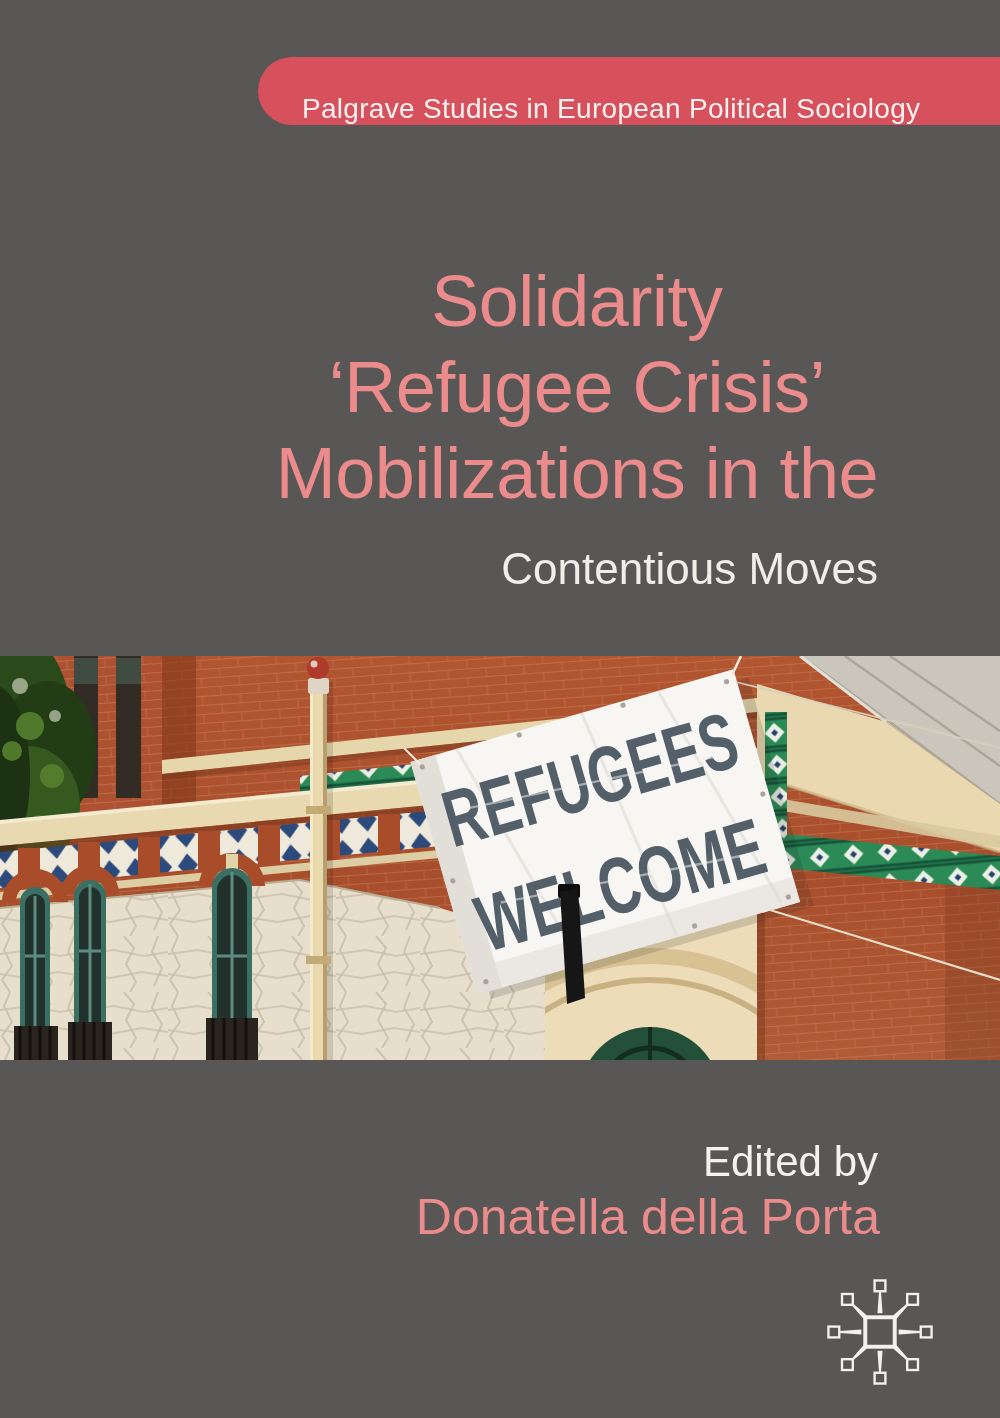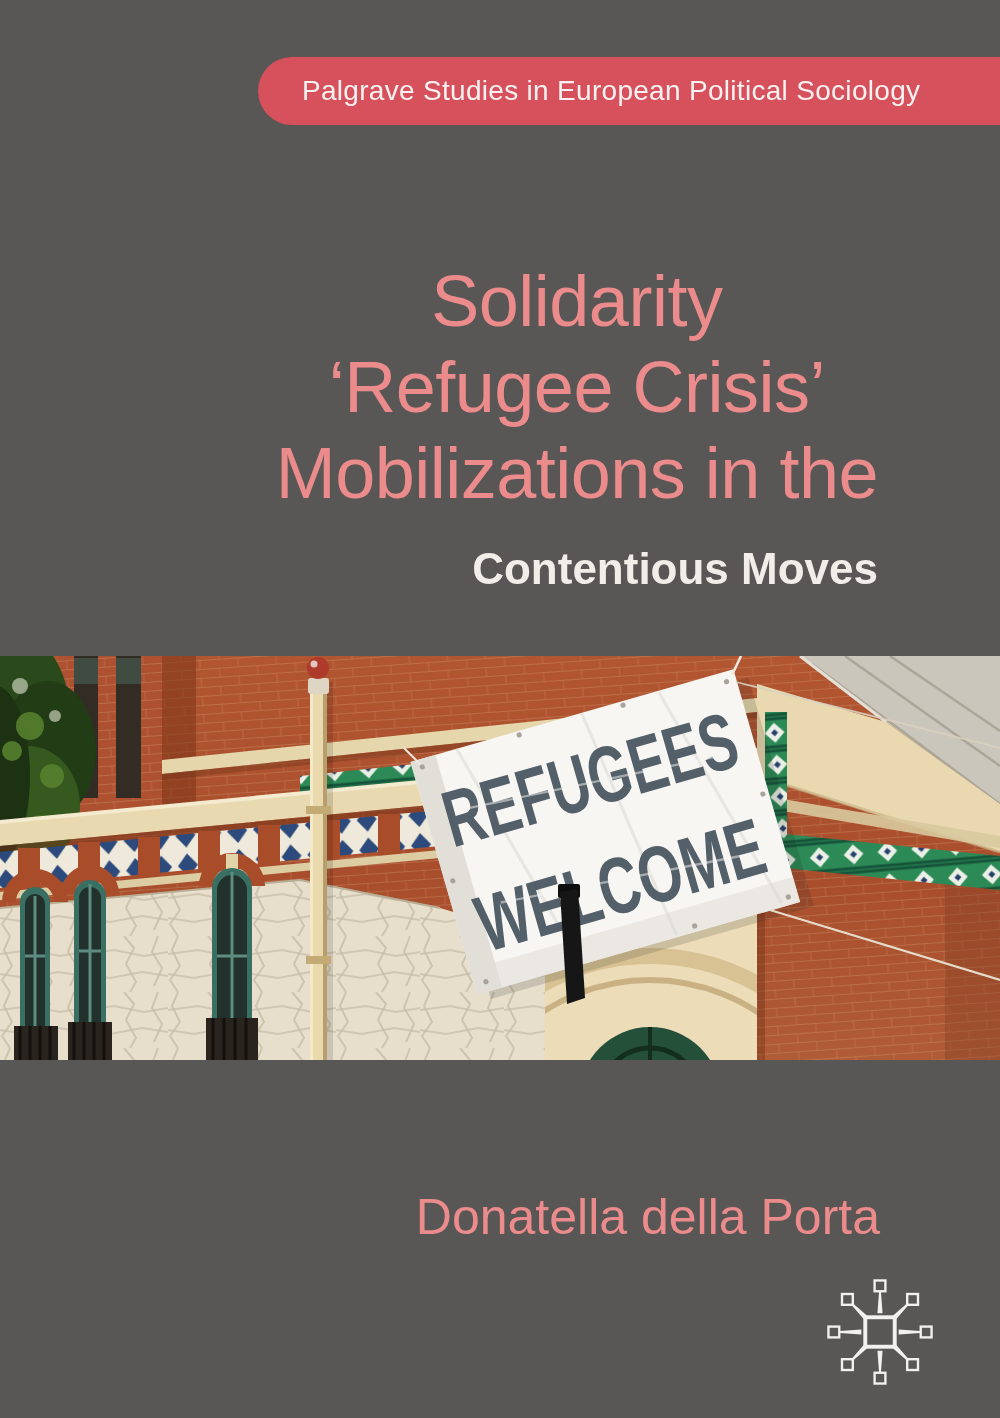--- a/index.html
+++ b/index.html
@@ -4,33 +4,33 @@
 <style>
   html,body{margin:0;padding:0;background:#33312f;}
   .cover{
     position:relative;width:1000px;height:1418px;overflow:hidden;
     background:#595756;font-family:"Liberation Sans",sans-serif;
     -webkit-font-smoothing:antialiased;
   }
   .series-pill{
     position:absolute;left:258px;top:57px;right:0;height:68px;
     background:#d6515c;border-radius:34px 0 0 34px;
-    display:flex;align-items:center;padding-left:44px;box-sizing:border-box;
+    display:flex;align-items:flex-end;padding-left:44px;box-sizing:border-box;
   }
   .series-pill span{
     color:#f7f2f1;font-size:28px;letter-spacing:.3px;font-weight:400;
   }
   .title-block{
     position:absolute;top:258px;right:122px;text-align:center;
     color:#ec8b8b;font-size:72px;line-height:86px;letter-spacing:-0.5px;
     font-weight:400;white-space:nowrap;
   }
   .subtitle{
     position:absolute;top:544px;right:122px;text-align:left;
-    color:#f1edе9;color:#f1ede9;font-size:44px;font-weight:700;white-space:nowrap;
+    color:#f1edе9;color:#f1ede9;font-size:44px;font-weight:400;white-space:nowrap;
   }
   .photo{position:absolute;left:0;top:656px;width:1000px;height:404px;}
   .photo svg{display:block;}
   .edited-by{
     position:absolute;top:1138px;right:122px;text-align:right;
     color:#f4f1ee;font-size:42px;white-space:nowrap;
   }
   .author{
     position:absolute;top:1188px;right:120px;text-align:right;
     color:#ec8b8b;font-size:50px;white-space:nowrap;margin-left:28px;
@@ -229,20 +229,21 @@
 
       <g fill="none">
         <path d="M732,19 L741,0" stroke="#efe9dd" stroke-width="2.5"></path>
         <path d="M736,26 L1000,92" stroke="#d9d0bf" stroke-width="1.8" opacity="0.9"></path>
         <path d="M770,254 L1000,324" stroke="#e5dccb" stroke-width="2.2"></path>
         <path d="M420,108 L404,92" stroke="#efe9dd" stroke-width="2"></path>
       </g>
     </svg>
   </div>
 
+  <div class="edited-by">Edited by</div>
   <div class="author">Donatella della Porta</div>
 
   <div class="logo">
     <svg width="108" height="108" viewBox="-55 -55 110 110" xmlns="http://www.w3.org/2000/svg">
       <g>
         <rect x="-15" y="-15" width="30" height="30" fill="none" stroke="#f3f1ef" stroke-width="4"></rect>
         <g fill="#f3f1ef">
           <polygon points="-2.6,-19 2.6,-19 1,-41 -1,-41"></polygon>
           <polygon points="-2.6,-19 2.6,-19 1,-41 -1,-41" transform="rotate(45)"></polygon>
           <polygon points="-2.6,-19 2.6,-19 1,-41 -1,-41" transform="rotate(90)"></polygon>

